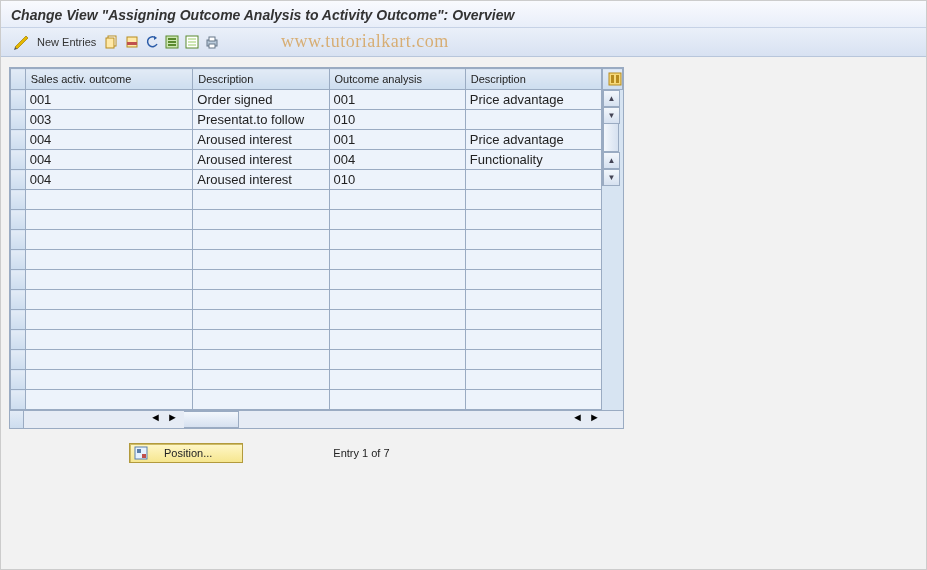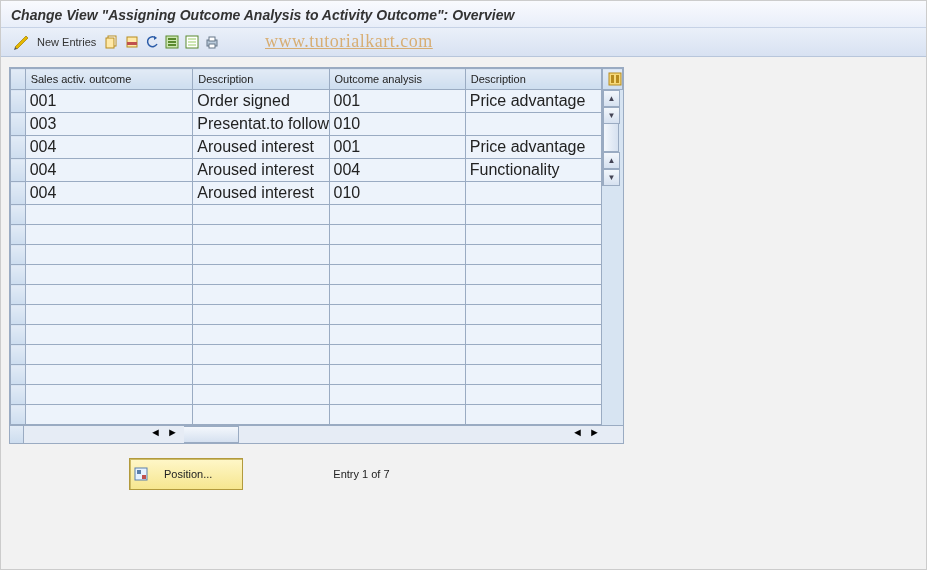--- a/index.html
+++ b/index.html
@@ -46,29 +46,28 @@
       border-radius: 2px;
     }
     .toolbar .new-entries {
       font-size: 11px;
       color: #333;
       cursor: pointer;
       padding: 2px 6px;
     }
     .watermark {
       position: absolute;
-      left: 264px;
+      left: 280px;
       top: 3px;
       font-size: 18px;
       color: #d07e0a;
       opacity: 0.55;
       font-family: Georgia, serif;
       letter-spacing: 0.5px;
       pointer-events: none;
-      text-decoration: underline;
     }
     .content-wrap {
       flex: 1;
       padding: 10px 8px 8px 8px;
       overflow: hidden;
       display: flex;
       flex-direction: column;
       background: #f2f2f2;
     }
     .table-container {
@@ -111,21 +110,21 @@
       height: 20px;
       background: #fff;
     }
     table.data-grid td.row-handle {
       background: linear-gradient(to bottom, #e2ebf6, #cdddef);
       width: 14px;
     }
     table.data-grid td.data-cell {
       background: #edf3fb;
       padding: 2px 4px;
-      font-size: 16px;
+      font-size: 13px;
       color: #222;
       overflow: hidden;
       white-space: nowrap;
     }
     table.data-grid td.empty-cell {
       background: #edf3fb;
     }
     th.last-icon-col {
       width: 20px;
       padding: 0;
@@ -189,21 +188,21 @@
       gap: 90px;
     }
     .position-btn {
       display: flex;
       align-items: center;
       background: linear-gradient(to bottom, #fff7c9, #f6e68f);
       border: 1px solid #b29a3d;
       padding: 1px 2px;
       cursor: pointer;
       box-shadow: 1px 1px 0 #cdbb66 inset;
-      height: 32px;
+      height: 20px;
     }
     .position-btn .icon-slot {
       width: 18px; height: 16px;
       display: flex; align-items: center; justify-content: center;
       margin-right: 4px;
     }
     .position-btn .label {
       font-size: 11px;
       color: #222;
       padding: 0 28px 0 10px;

